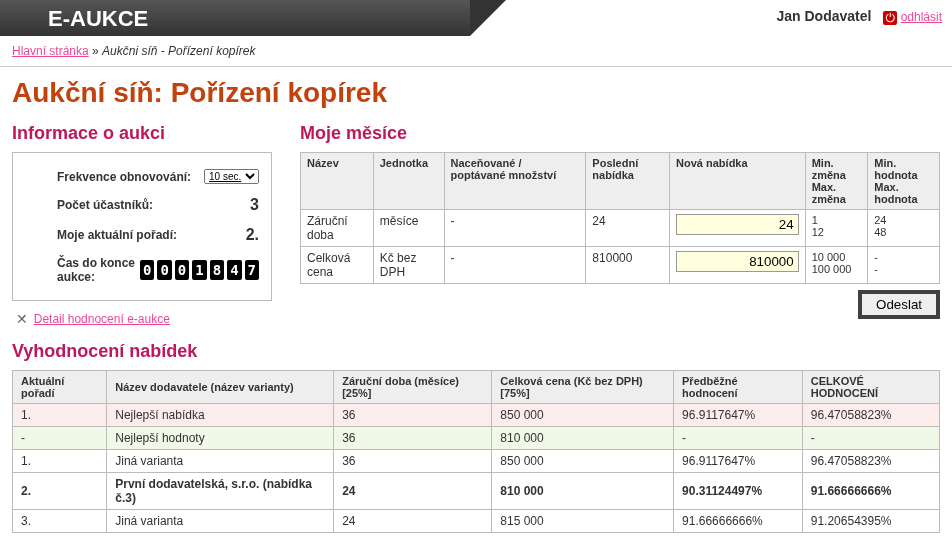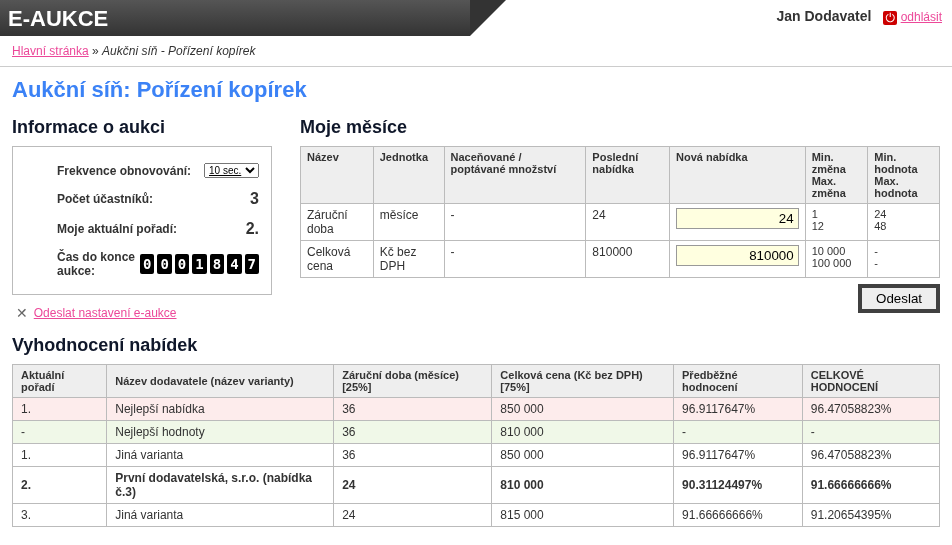--- a/index.html
+++ b/index.html
@@ -10,32 +10,32 @@
   .header-bg {
     background: linear-gradient(#555, #333);
     height: 36px; width: 470px;
     position: relative;
   }
   .header-bg::after {
     content: ""; position: absolute; right: -36px; top: 0;
     border-top: 36px solid #333;
     border-right: 36px solid transparent;
   }
-  .header-title { color: #fff; font-size: 22px; font-weight: bold; padding: 6px 8px; }
+  .header-title { color: #fff; font-size: 22px; font-weight: bold; padding: 6px 8px; margin-left: 40px; }
   .header-user { position: absolute; right: 10px; top: 8px; font-weight: bold; font-size: 14px; }
   .logout { margin-left: 8px; font-weight: normal; font-size: 12px; }
   .logout-icon { display: inline-block; width: 14px; height: 14px; background: #cc0000; color:#fff; border-radius:2px; text-align:center; line-height:14px; vertical-align:middle; }
 
   .breadcrumb { padding: 8px 12px; border-bottom: 1px solid #ccc; }
-  h1.page-title { font-size: 22px; color: #3b82f6; margin: 10px 12px 14px; font-weight: bold; }
+  h1.page-title { font-size: 28px; color: #c2410c; margin: 10px 12px 14px; font-weight: bold; }
 
   .columns { display: flex; gap: 28px; padding: 0 12px; }
   .left-col { width: 260px; }
   .right-col { flex: 1; }
-  h2.section { font-size: 18px; color: #0f172a; margin: 0 0 8px; font-weight: bold; }
+  h2.section { font-size: 18px; color: #be185d; margin: 0 0 8px; font-weight: bold; }
 
   .info-box { border: 1px solid #bbb; padding: 10px 12px; }
   .info-row { display:flex; justify-content:space-between; align-items:center; padding:6px 0; }
   .info-row label { font-weight: bold; margin-left: 32px; }
   .info-row .val { font-weight: bold; font-size: 16px; }
   select { font-family: inherit; font-size: 10px; text-decoration: underline; }
   .timer { display:flex; gap:3px; }
   .timer span { background:#000; color:#fff; padding:2px 3px; font-family: monospace; font-size:14px; font-weight:bold; border-radius:2px; }
 
   .settings-link { display:flex; align-items:center; gap:6px; padding: 10px 4px 0; }
@@ -108,21 +108,21 @@
           <span>0</span>
           <span>1</span>
           <span>8</span>
           <span>4</span>
           <span>7</span>
         </div>
       </div>
     </div>
     <div class="settings-link">
       <span class="wrench">✕</span>
-      <a href="#">Odeslat nastavení e-aukce</a>
+      <a href="#">Detail hodnocení e-aukce</a>
     </div>
   </div>
 
   <div class="right-col">
     <h2 class="section">Moje měsíce</h2>
     <table class="grid">
       <thead>
         <tr>
           <th>Název</th>
           <th>Jednotka</th>

